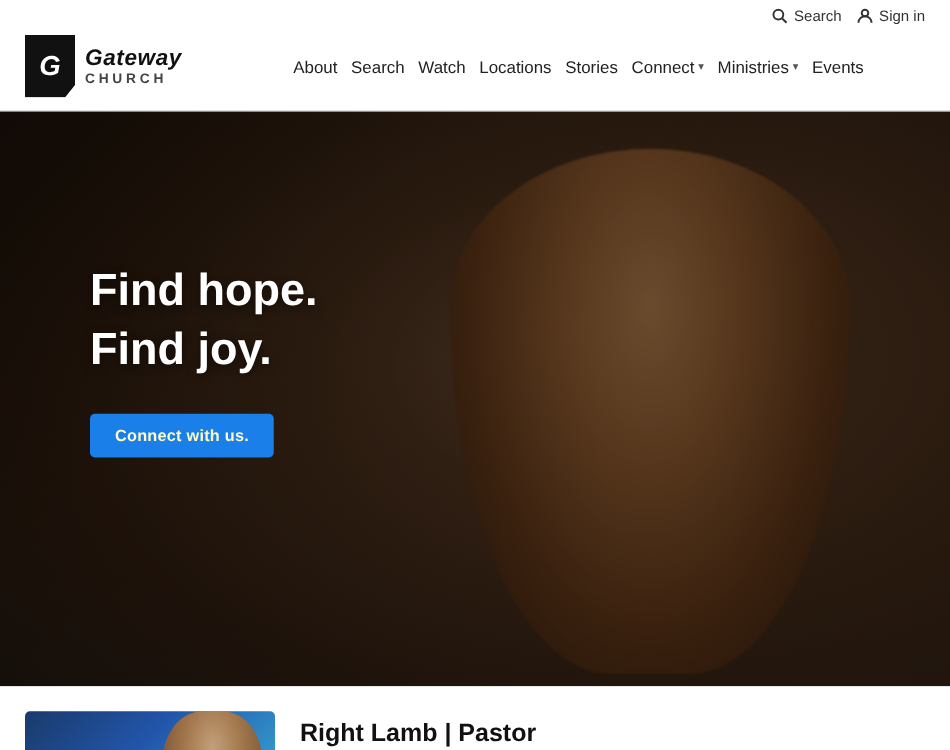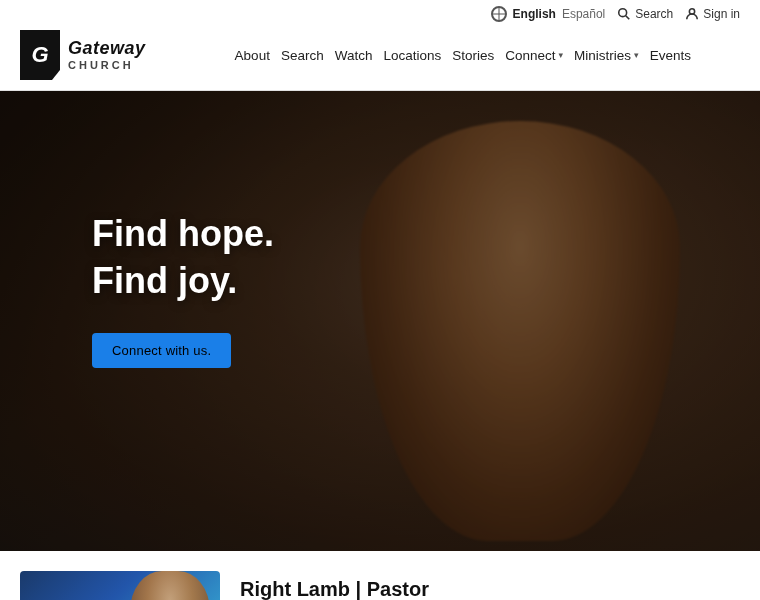--- a/index.html
+++ b/index.html
@@ -173,38 +173,38 @@
       filter: blur(1px);
     }
     .hero-overlay {
       position: absolute;
       inset: 0;
       background: rgba(10,5,0,0.45);
     }
     .hero-content {
       position: relative;
       z-index: 2;
-      padding: 120px 92px;
+      padding: 120px 72px;
     }
     .hero-title {
       font-size: 36px;
       font-weight: 700;
       color: #fff;
       line-height: 1.3;
       text-shadow: 0 2px 8px rgba(0,0,0,0.5);
       margin-bottom: 28px;
     }
     .hero-cta {
       display: inline-block;
       background: #1a7fe8;
-      color: #000000;
+      color: #fef9c3;
       padding: 10px 20px;
       border-radius: 4px;
       font-size: 13px;
-      font-weight: 400;
+      font-weight: 700;
       cursor: pointer;
       border: none;
       letter-spacing: 0.2px;
     }
 
     
     .bottom-section {
       background: #fff;
       display: flex;
       padding: 20px;
@@ -240,25 +240,20 @@
       color: #111;
       line-height: 1.3;
     }
   </style>
 </head>
 <body>
 
 <header class="header">
 
   <div class="header-top">
-    <div class="lang-switcher">
-      <span class="lang-globe"></span>
-      <span class="lang-english">English</span>
-      <span class="lang-espanol">Español</span>
-    </div>
     <div class="header-search">
       <svg class="search-icon-svg" viewBox="0 0 16 16" fill="none" stroke="#333" stroke-width="1.8">
         <circle cx="6.5" cy="6.5" r="4.5"></circle>
         <line x1="10" y1="10" x2="14" y2="14"></line>
       </svg>
       <span>Search</span>
     </div>
     <div class="header-signin">
       <svg class="user-icon-svg" viewBox="0 0 16 16" fill="none" stroke="#333" stroke-width="1.8">
         <circle cx="8" cy="5" r="3"></circle>

